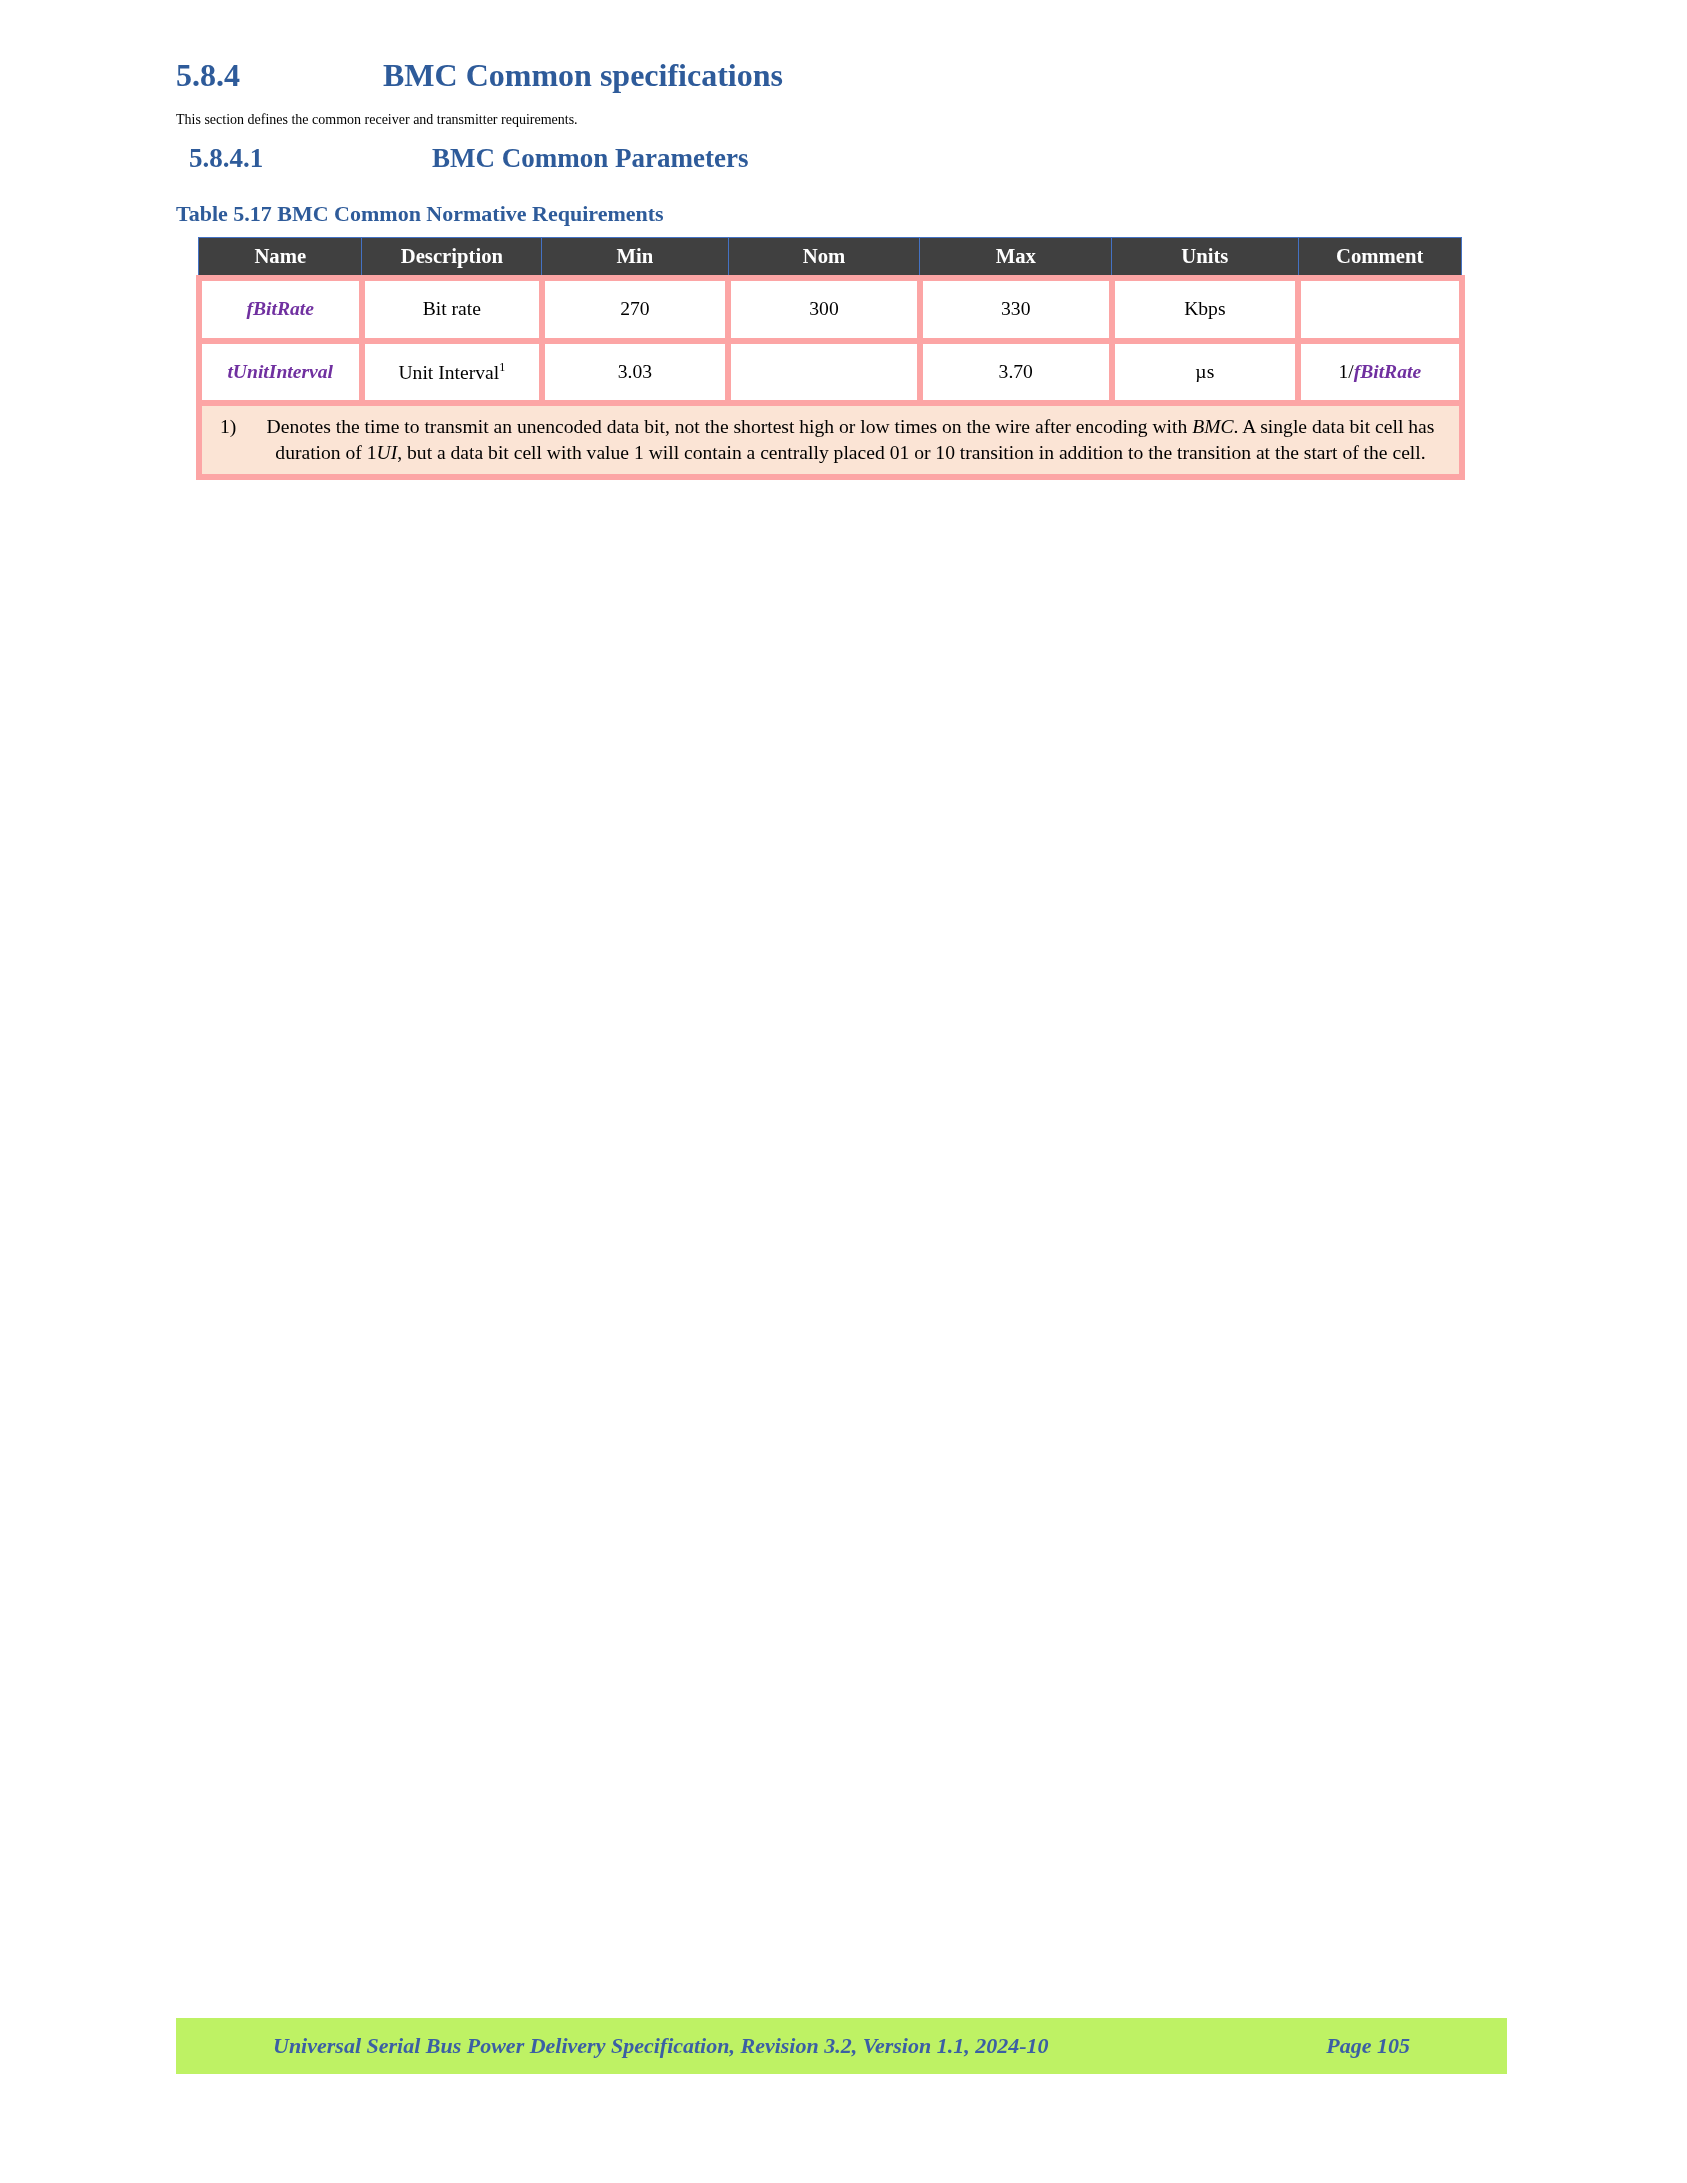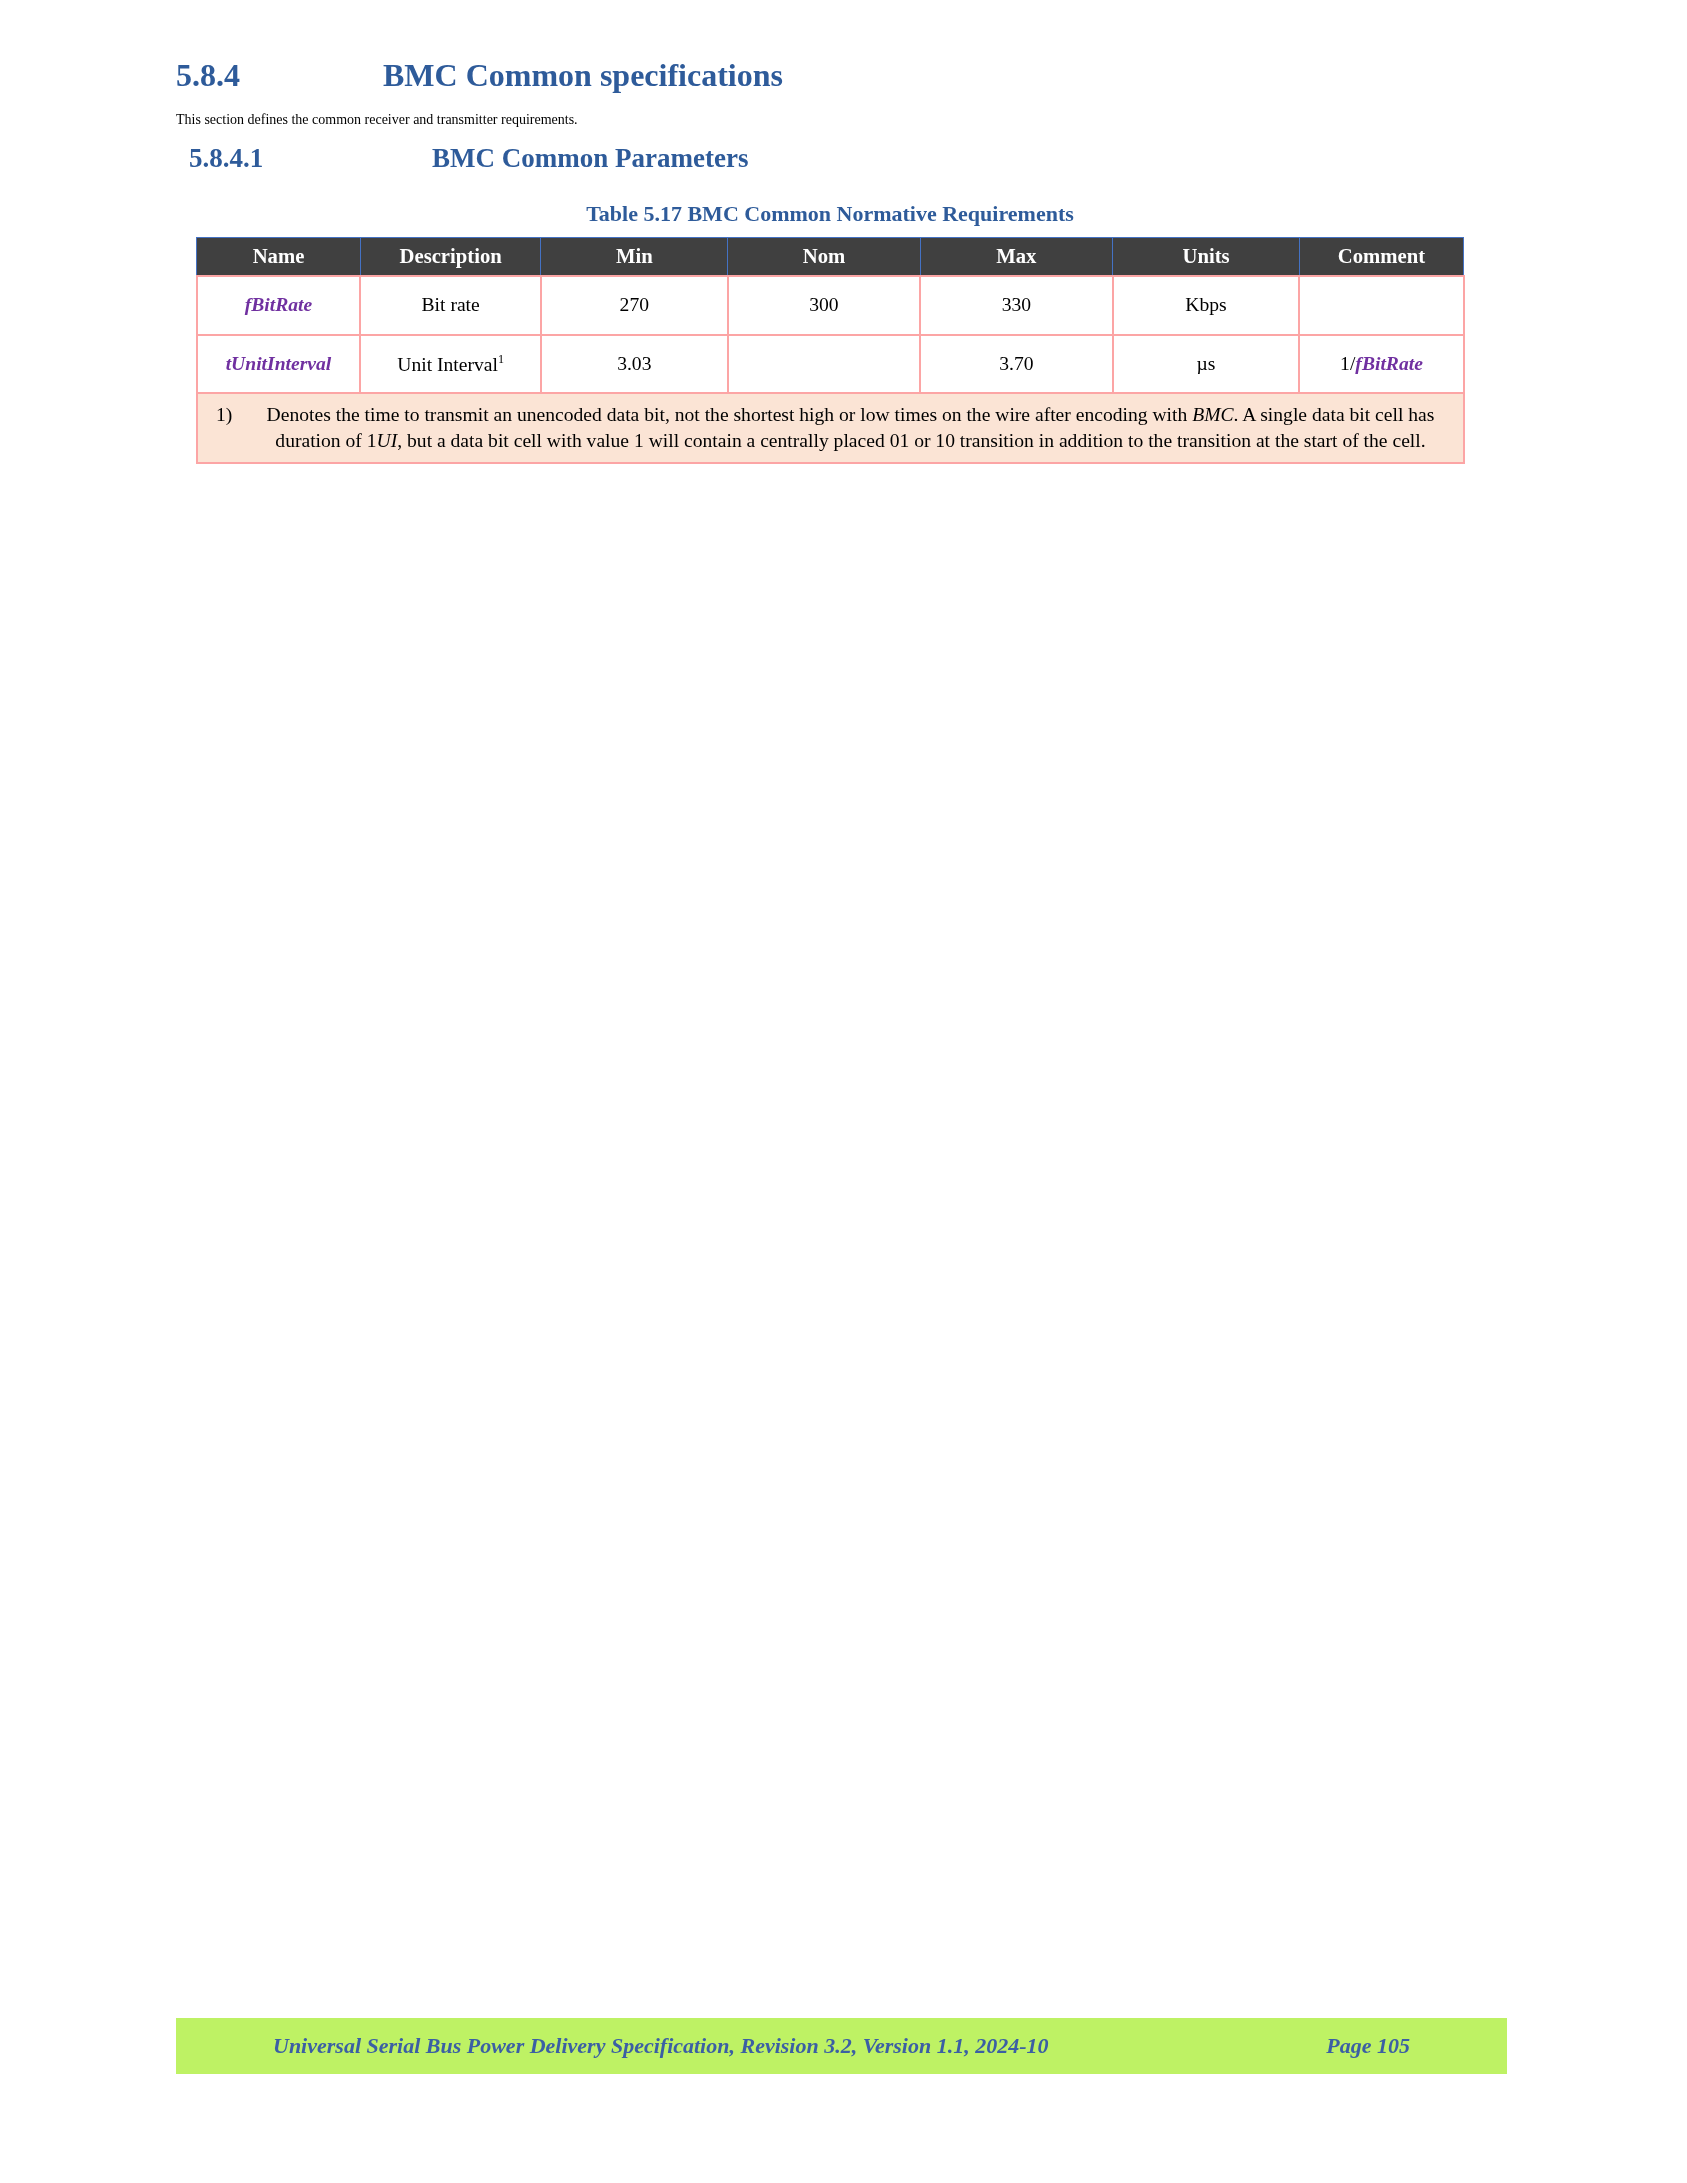--- a/index.html
+++ b/index.html
@@ -61,21 +61,21 @@
 
   .link-italic {
     color: #2222cc;
     text-decoration: underline;
     font-style: italic;
     font-weight: bold;
   }
   .bold-italic { font-weight: bold; font-style: italic; }
 
   .table-caption {
-    text-align: center;
+    text-align: left;
     color: #2e5b9a;
     font-weight: bold;
     font-size: 22px;
     margin: 27px 0 9.3px 0;
   }
 
   table.spec-table {
     border-collapse: collapse;
     width: 1269px;
     margin: 0 auto;
@@ -84,21 +84,21 @@
   table.spec-table th {
     background: #404040;
     color: #ffffff;
     font-weight: bold;
     font-size: 20.7px;
     padding: 7.2px 4.1px;
     border: 1px solid #4472c4;
     text-align: center;
   }
   table.spec-table td {
-    border: 2px solid #fca5a5;
+    border: 6px solid #fca5a5;
     font-size: 19.6px;
     padding: 8.3px 6.2px;
     text-align: center;
     vertical-align: middle;
     height: 40px;
   }
   td.name-cell {
     color: #7030a0;
     font-style: italic;
     font-weight: bold;

